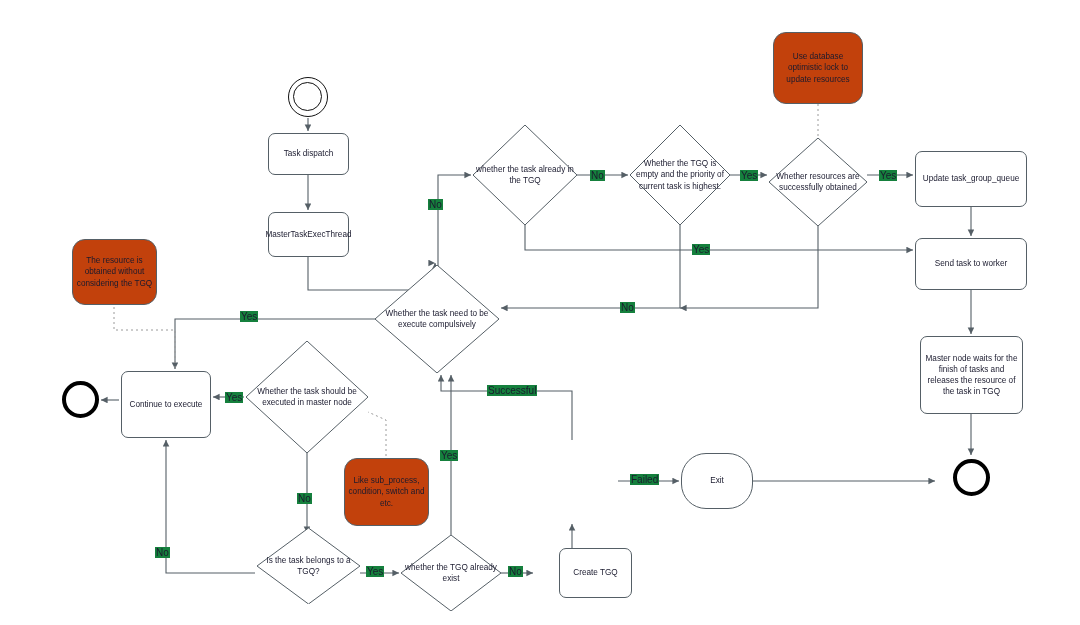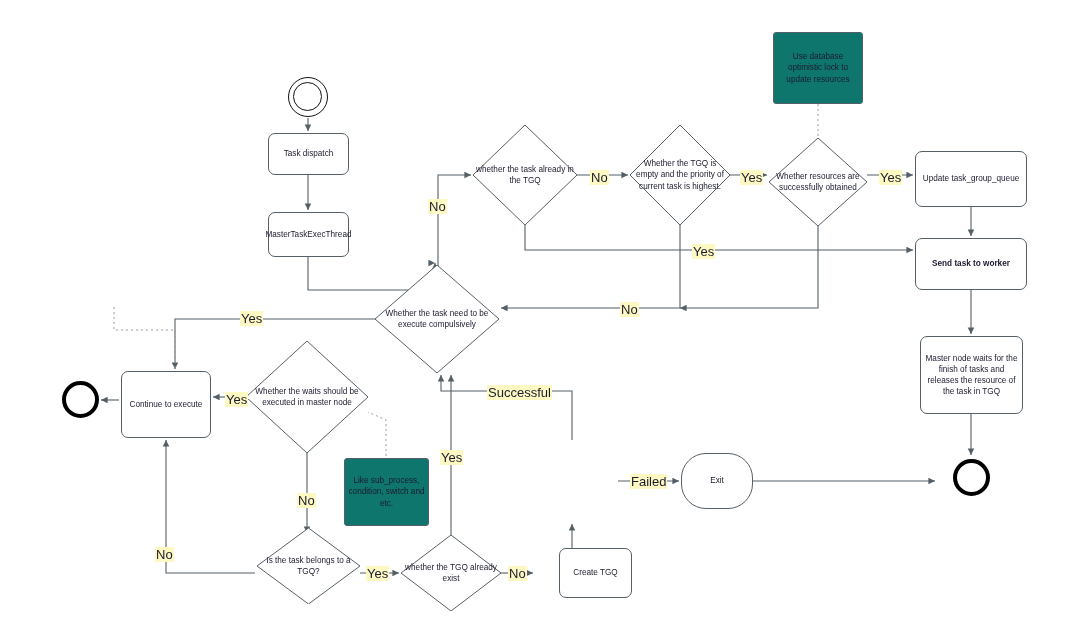--- a/index.html
+++ b/index.html
@@ -3,25 +3,25 @@
 <meta charset="utf-8">
 <style>
   html,body{margin:0;padding:0;background:#ffffff;}
   body{font-family:"Liberation Sans","DejaVu Sans",sans-serif;}
   #canvas{position:relative;width:1080px;height:625px;background:#ffffff;overflow:hidden;}
   #wires{position:absolute;left:0;top:0;width:1080px;height:625px;}
   .node{position:absolute;box-sizing:border-box;display:flex;align-items:center;
         justify-content:center;text-align:center;color:#1a1a2e;font-size:8.2px;
         line-height:1.35;padding:2px 3px;}
   .proc{border:1px solid #555f66;border-radius:7px;background:#fff;}
-  .note{border:1px solid #555f66;border-radius:3px;background:#0f766e;}
+  .note{border:1px solid #555f66;border-radius:13px;background:#c2410c;}
   .diamond{background:transparent;}
   .diamond .dtxt{position:relative;z-index:2;width:104%;}
   .diamond svg{position:absolute;left:0;top:0;width:100%;height:100%;z-index:1;}
-  .edgelabel{position:absolute;font-size:13px;color:#1a1a2e;background:#fef9c3;
+  .edgelabel{position:absolute;font-size:10px;color:#1a1a2e;background:#15803d;
              padding:0 1px;white-space:nowrap;z-index:3;}
   .term{position:absolute;border-radius:50%;box-sizing:border-box;}
   .start-term{border:1.3px solid #111;}
   .start-inner{position:absolute;border-radius:50%;border:1.3px solid #111;box-sizing:border-box;}
   .end-term{border:4.5px solid #000;}
 </style>
 </head>
 <body>
 
 <div id="canvas">
@@ -103,47 +103,48 @@
   <div class="term end-term" style="left:62px;top:381px;width:37px;height:37px;"></div>
 
   <div class="term end-term" style="left:953px;top:459px;width:37px;height:37px;"></div>
 
   <div class="node proc" style="left:268px;top:133px;width:81px;height:42px;">Task dispatch</div>
 
   <div class="node proc" style="left:268px;top:212px;width:81px;height:45px;">MasterTaskExecThread</div>
 
   <div class="node proc" style="left:121px;top:371px;width:90px;height:67px;">Continue to execute</div>
 
+  <div class="node note" style="left:72px;top:239px;width:85px;height:66px;">The resource is obtained without considering the TGQ</div>
 
   <div class="node note" style="left:344px;top:458px;width:85px;height:68px;text-align:center;">Like sub_process, condition, switch and etc.</div>
 
   <div class="node note" style="left:773px;top:32px;width:90px;height:72px;">Use database optimistic lock to update resources</div>
 
   <div class="node proc" style="left:535px;top:548px;width:73px;height:50px;margin-left:24px;">Create TGQ</div>
 
   <div class="node proc" style="left:681px;top:453px;width:72px;height:56px;border-radius:25px;">Exit</div>
 
   <div class="node proc" style="left:915px;top:151px;width:112px;height:56px;">Update task_group_queue</div>
 
-  <div class="node proc" style="left:915px;top:238px;width:112px;height:52px;font-weight:bold;">Send task to worker</div>
+  <div class="node proc" style="left:915px;top:238px;width:112px;height:52px;">Send task to worker</div>
 
   <div class="node proc" style="left:920px;top:336px;width:103px;height:78px;">Master node waits for the finish of tasks and releases the resource of the task in TGQ</div>
 
   <div class="node diamond" style="left:375px;top:265px;width:124px;height:108px;">
     <svg viewBox="0 0 100 100" preserveAspectRatio="none">
       <polygon points="50,0 100,50 50,100 0,50" fill="#fff" stroke="#555f66" stroke-width="1" vector-effect="non-scaling-stroke"></polygon>
     </svg>
     <span class="dtxt">Whether the task need to be execute compulsively</span>
   </div>
 
   <div class="node diamond" style="left:246px;top:341px;width:122px;height:112px;">
     <svg viewBox="0 0 100 100" preserveAspectRatio="none">
       <polygon points="50,0 100,50 50,100 0,50" fill="#fff" stroke="#555f66" stroke-width="1" vector-effect="non-scaling-stroke"></polygon>
     </svg>
-    <span class="dtxt">Whether the waits should be executed in master node</span>
+    <span class="dtxt">Whether the task should be executed in master node</span>
   </div>
 
   <div class="node diamond" style="left:257px;top:528px;width:103px;height:76px;">
     <svg viewBox="0 0 100 100" preserveAspectRatio="none">
       <polygon points="50,0 100,50 50,100 0,50" fill="#fff" stroke="#555f66" stroke-width="1" vector-effect="non-scaling-stroke"></polygon>
     </svg>
     <span class="dtxt">Is the task belongs to a TGQ?</span>
   </div>
 
   <div class="node diamond" style="left:401px;top:535px;width:100px;height:76px;">

